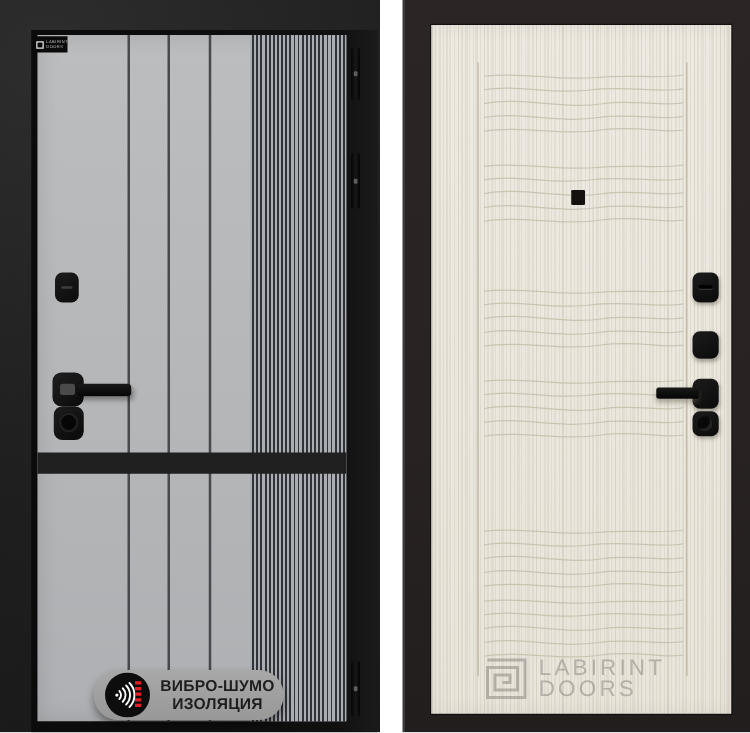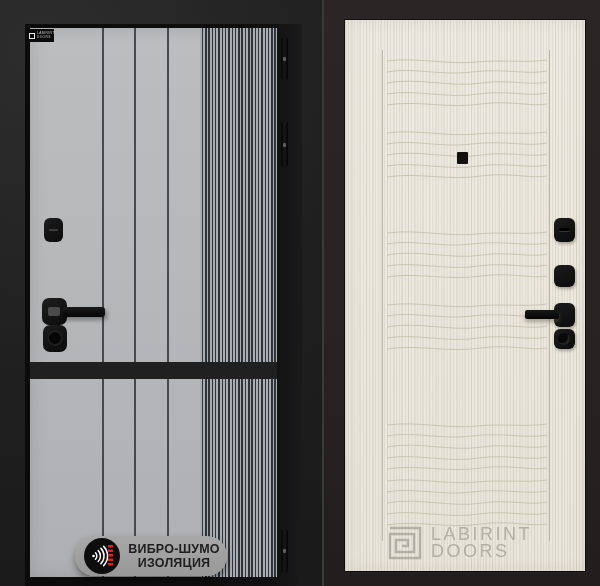--- a/index.html
+++ b/index.html
@@ -1,21 +1,21 @@
 <!DOCTYPE html>
 <html style="--left-bg: #1f1f1f; --left-frame: #0c0c0c; --left-panel: #b6b8ba; --stripe-dark: #303439; --pill-bg: #a1a1a1; --pill-text: #1e1e1e; --accent-red: #e31e24; --right-bg: #282322; --right-panel: #ebe7de; --hardware-black: #121212; --watermark-gray: #7d7a73;"><head>
 <meta charset="utf-8">
 <style>
   html,body{margin:0;padding:0;background:#ffffff;}
   body{font-family:"Liberation Sans",sans-serif;}
   .stage{position:relative;width:600px;height:586px;background:#ffffff;overflow:hidden;}
 
   
   .photo-left{position:absolute;left:0;top:0;width:304px;height:586px;
-    background:radial-gradient(circle at 12% 8%, #2d2d2d 0%, #1f1f1f 55%, #191919 100%);padding-left:24px;}
+    background:radial-gradient(circle at 12% 8%, #2d2d2d 0%, #1f1f1f 55%, #191919 100%);}
   .lframe{position:absolute;left:25px;top:24px;width:277px;height:562px;
     background:linear-gradient(90deg,#0b0b0b 0%,#101010 88%,#1a1a1a 100%);}
   .lpanel{position:absolute;left:30px;top:28px;width:247px;height:549px;
     background:linear-gradient(180deg,#bbbdbf 0%,#b4b6b8 55%,#aeb0b3 100%);
     box-shadow:inset 0 0 18px rgba(0,0,0,.12);}
   .vline{position:absolute;top:0;width:2px;height:549px;background:#47494c;}
   .v1{left:72px}.v2{left:104px}.v3{left:137px}
   .ribbed{position:absolute;left:170px;top:0;width:77px;height:549px;
     background:repeating-linear-gradient(90deg,#aaadb1 0px,#aaadb1 1.8px,#303439 1.8px,#303439 3.3px);}
   .hband{position:absolute;left:0;top:334px;width:247px;height:17px;background:#202020;z-index:3;}

